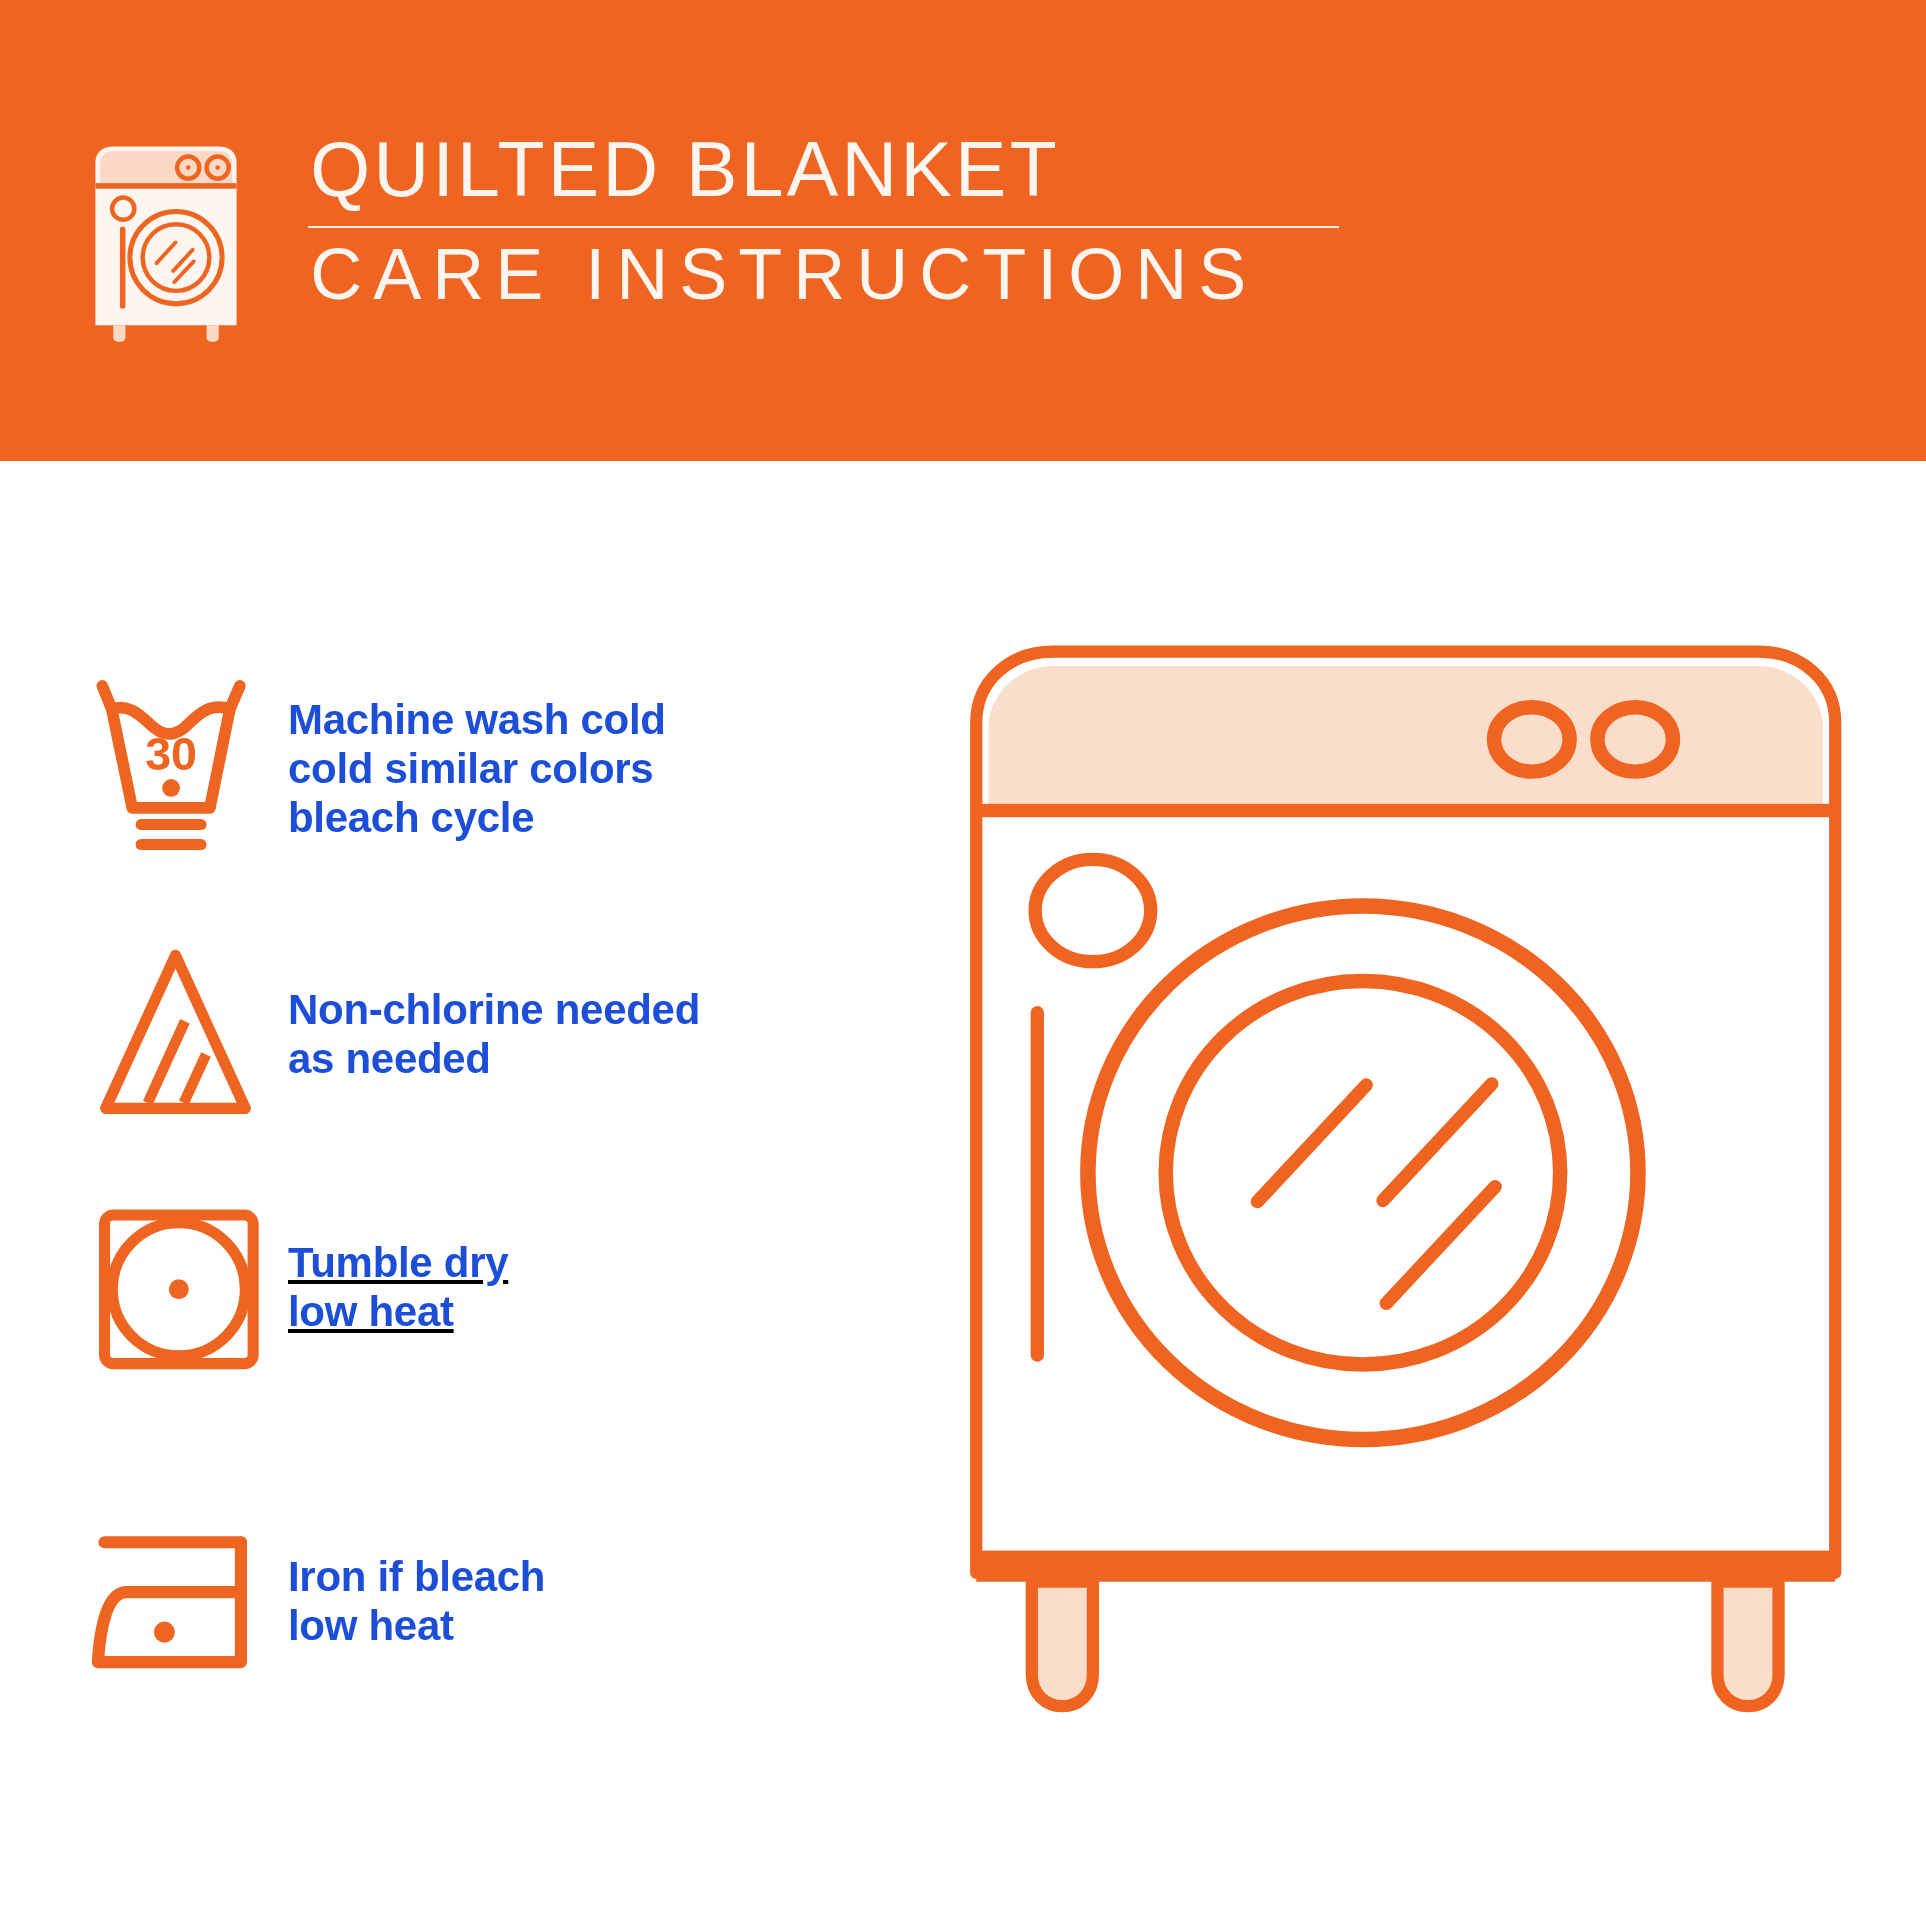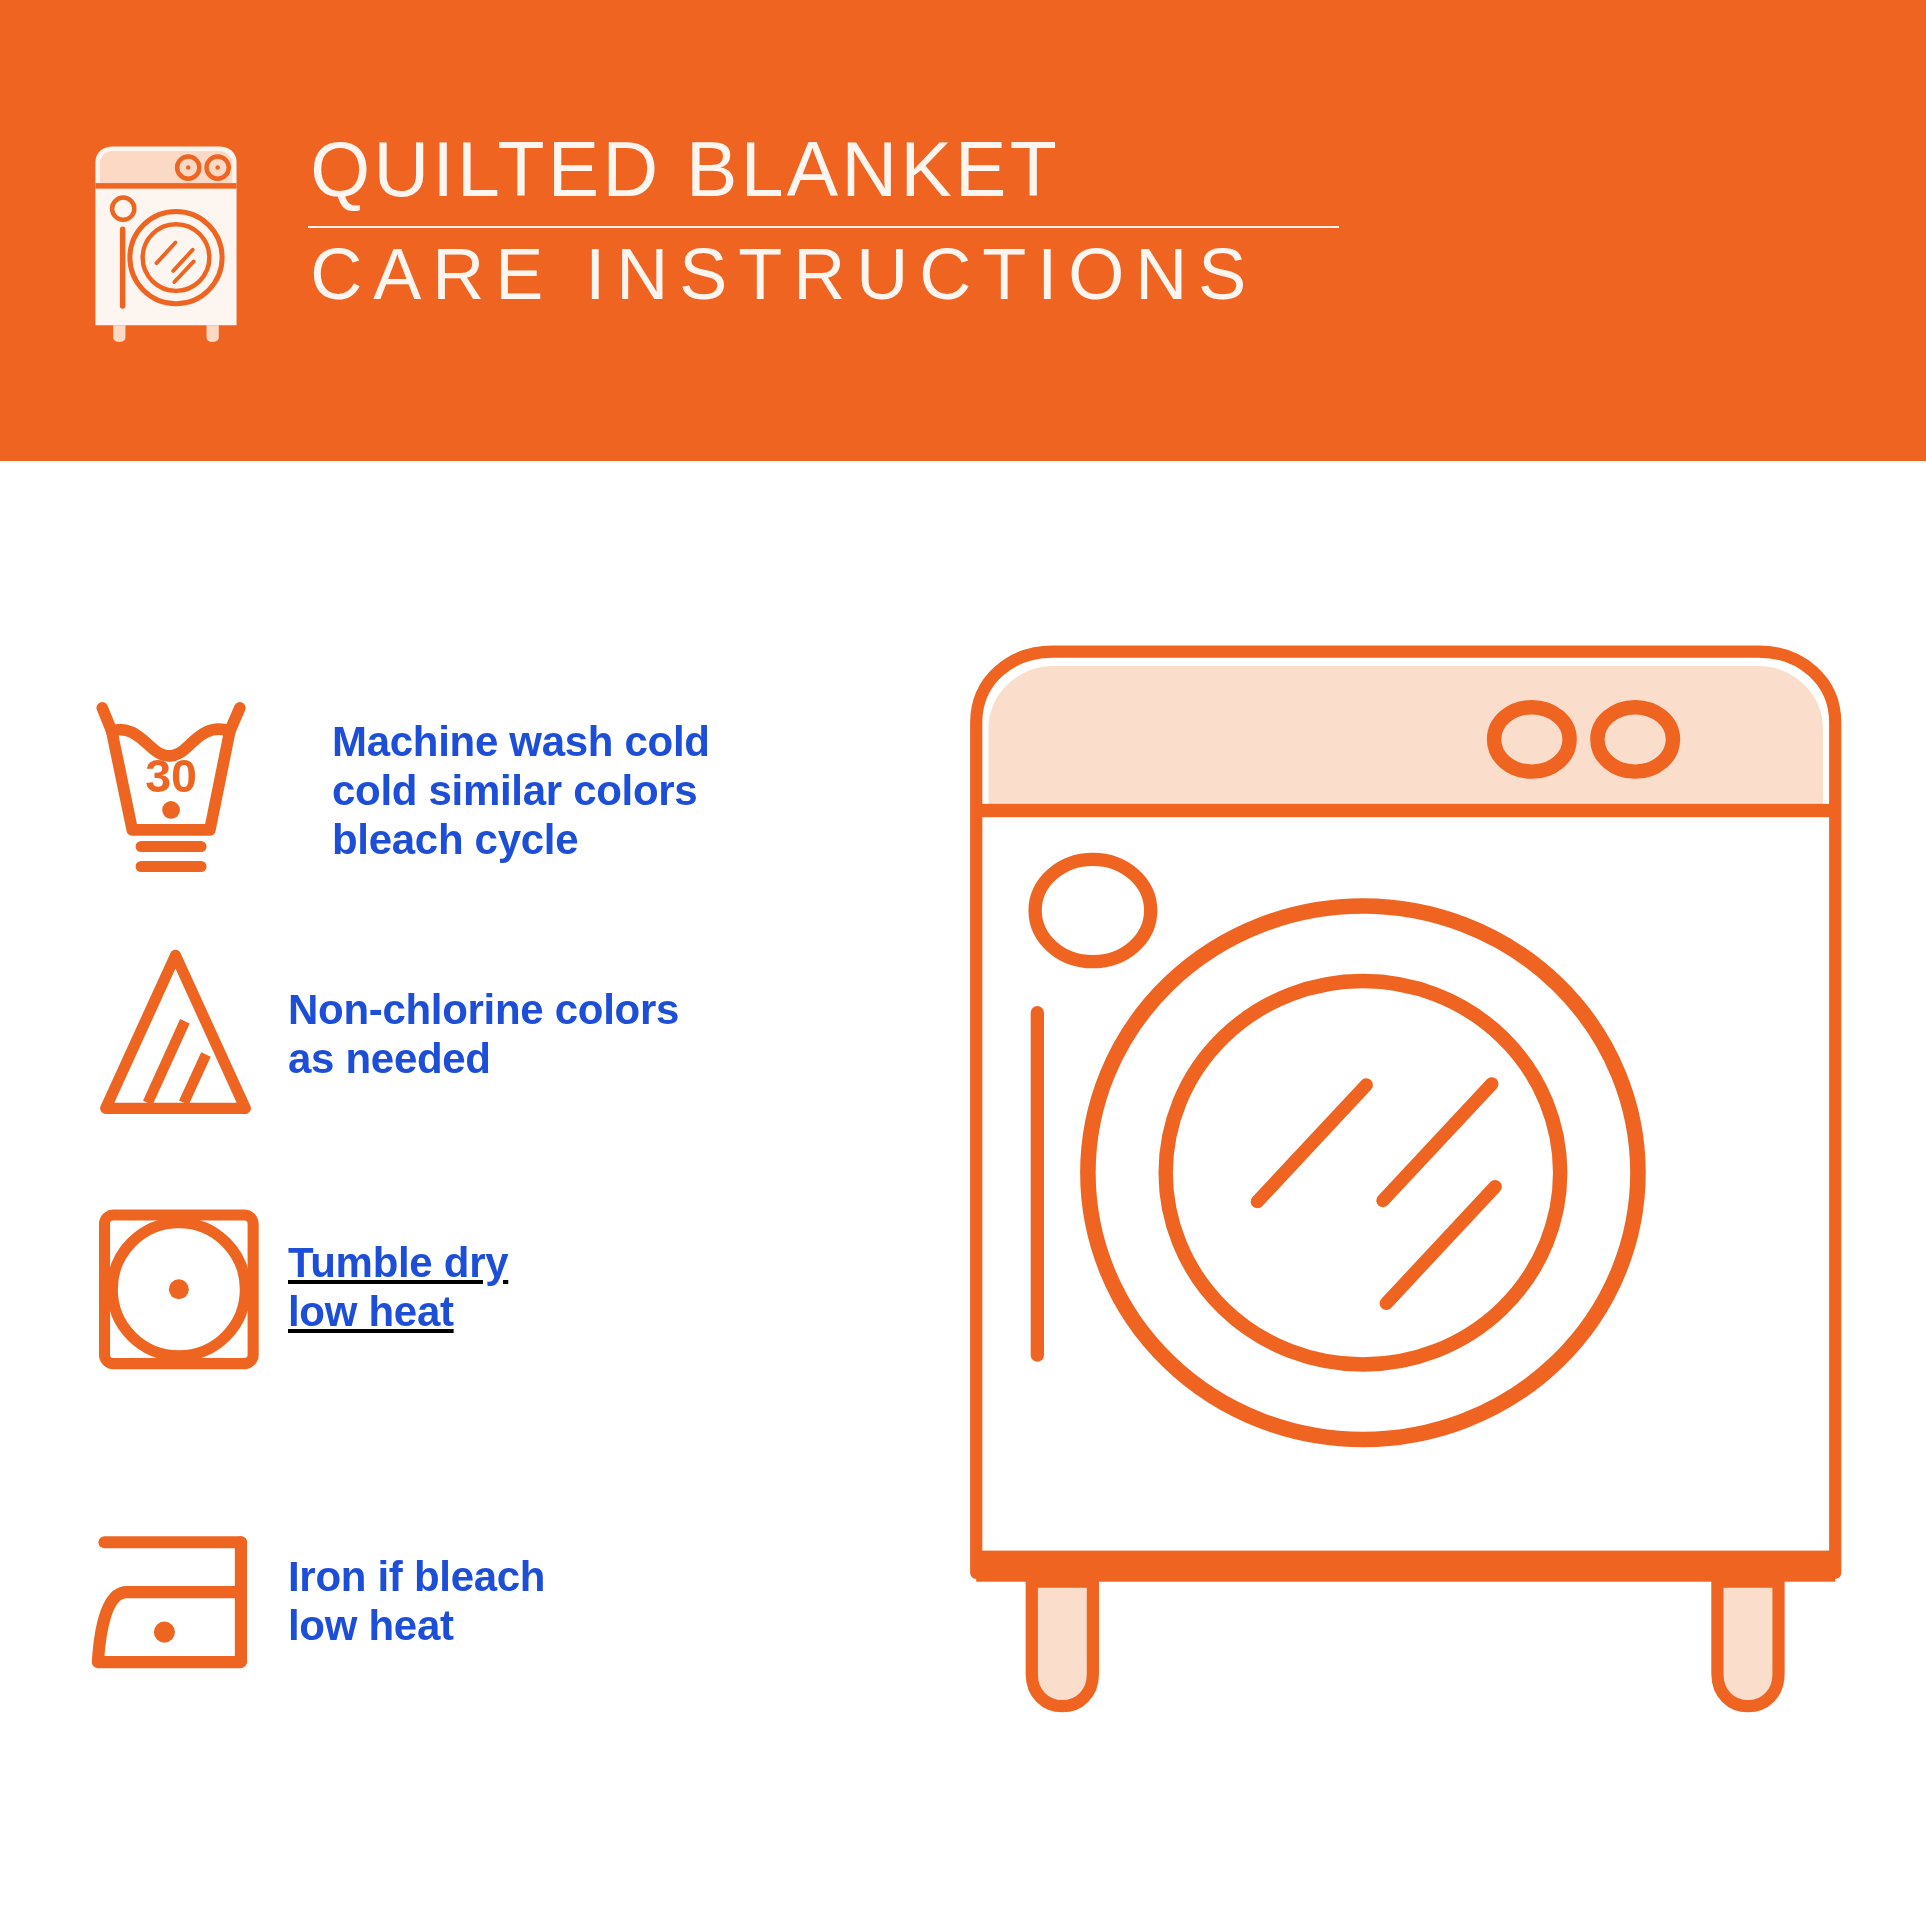--- a/index.html
+++ b/index.html
@@ -77,21 +77,21 @@
     width: 934px;
   }
   .care-row {
     position: absolute;
     left: 0;
     width: 934px;
     height: 211px;
     display: flex;
     align-items: center;
   }
-  #care-row-0 { top: 224px; gap: 44px; }
+  #care-row-0 { top: 202px; }
   #care-row-1 { top: 467px; }
   #care-row-2 { top: 720px; text-decoration: underline; }
   #care-row-3 { top: 1034px; }
 
   .care-symbol {
     width: 167px;
     min-width: 167px;
     height: 189px;
     margin-left: 92px;
     display: flex;
@@ -195,21 +195,21 @@
       <div class="care-symbol">
         <svg width="167" height="183" viewBox="0 0 300 330" fill="none">
           <path d="M150 24 L276 300 H24 Z" fill="none" stroke="#EE6522" stroke-width="20" stroke-linejoin="round"></path>
           <g stroke="#EE6522" stroke-width="19" stroke-linecap="butt">
             <line x1="100" y1="290" x2="167" y2="143"></line>
             <line x1="165" y1="290" x2="205" y2="203"></line>
           </g>
         </svg>
       </div>
       <div class="care-text">
-        <span class="ln">Non-chlorine colors</span>
+        <span class="ln">Non-chlorine needed</span>
         <span class="ln">as needed</span>
       </div>
     </div>
 
     <div class="care-row" id="care-row-2">
       <div class="care-symbol">
         <svg width="167" height="183" viewBox="0 0 300 330" fill="none">
           <rect x="22" y="36" width="268" height="268" rx="16" fill="none" stroke="#EE6522" stroke-width="20"></rect>
           <circle cx="156" cy="170" r="120" fill="none" stroke="#EE6522" stroke-width="20"></circle>
           <circle cx="156" cy="170" r="18" fill="#EE6522"></circle>

